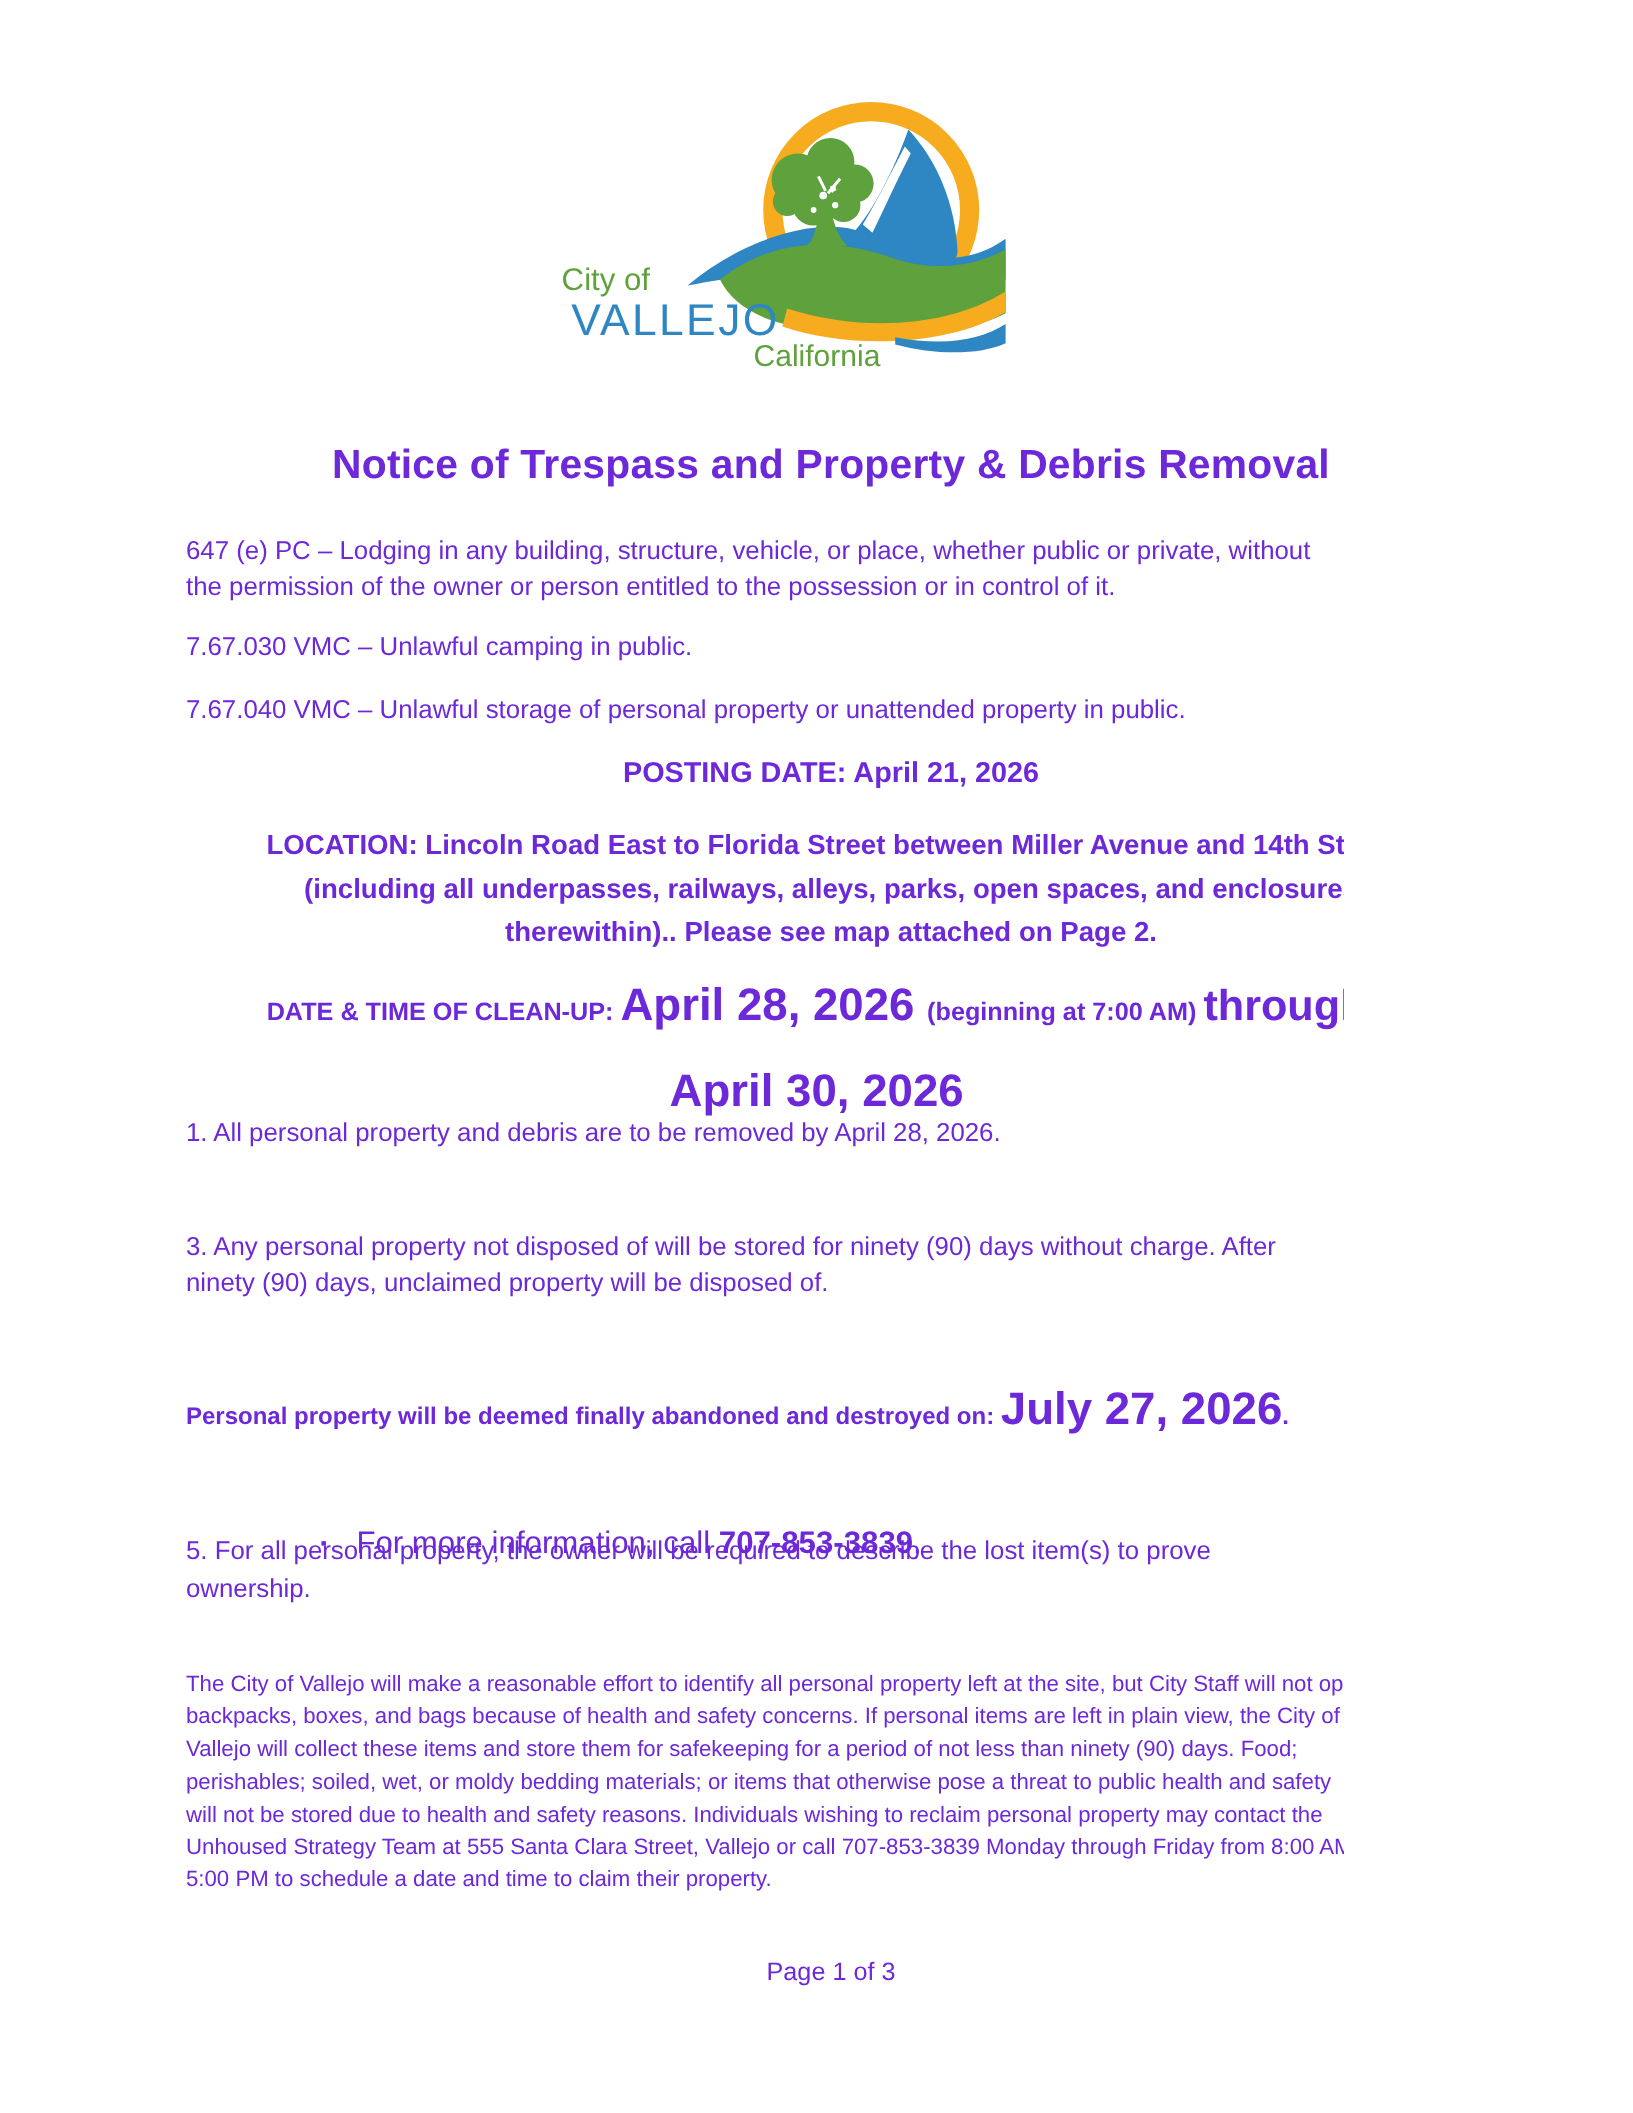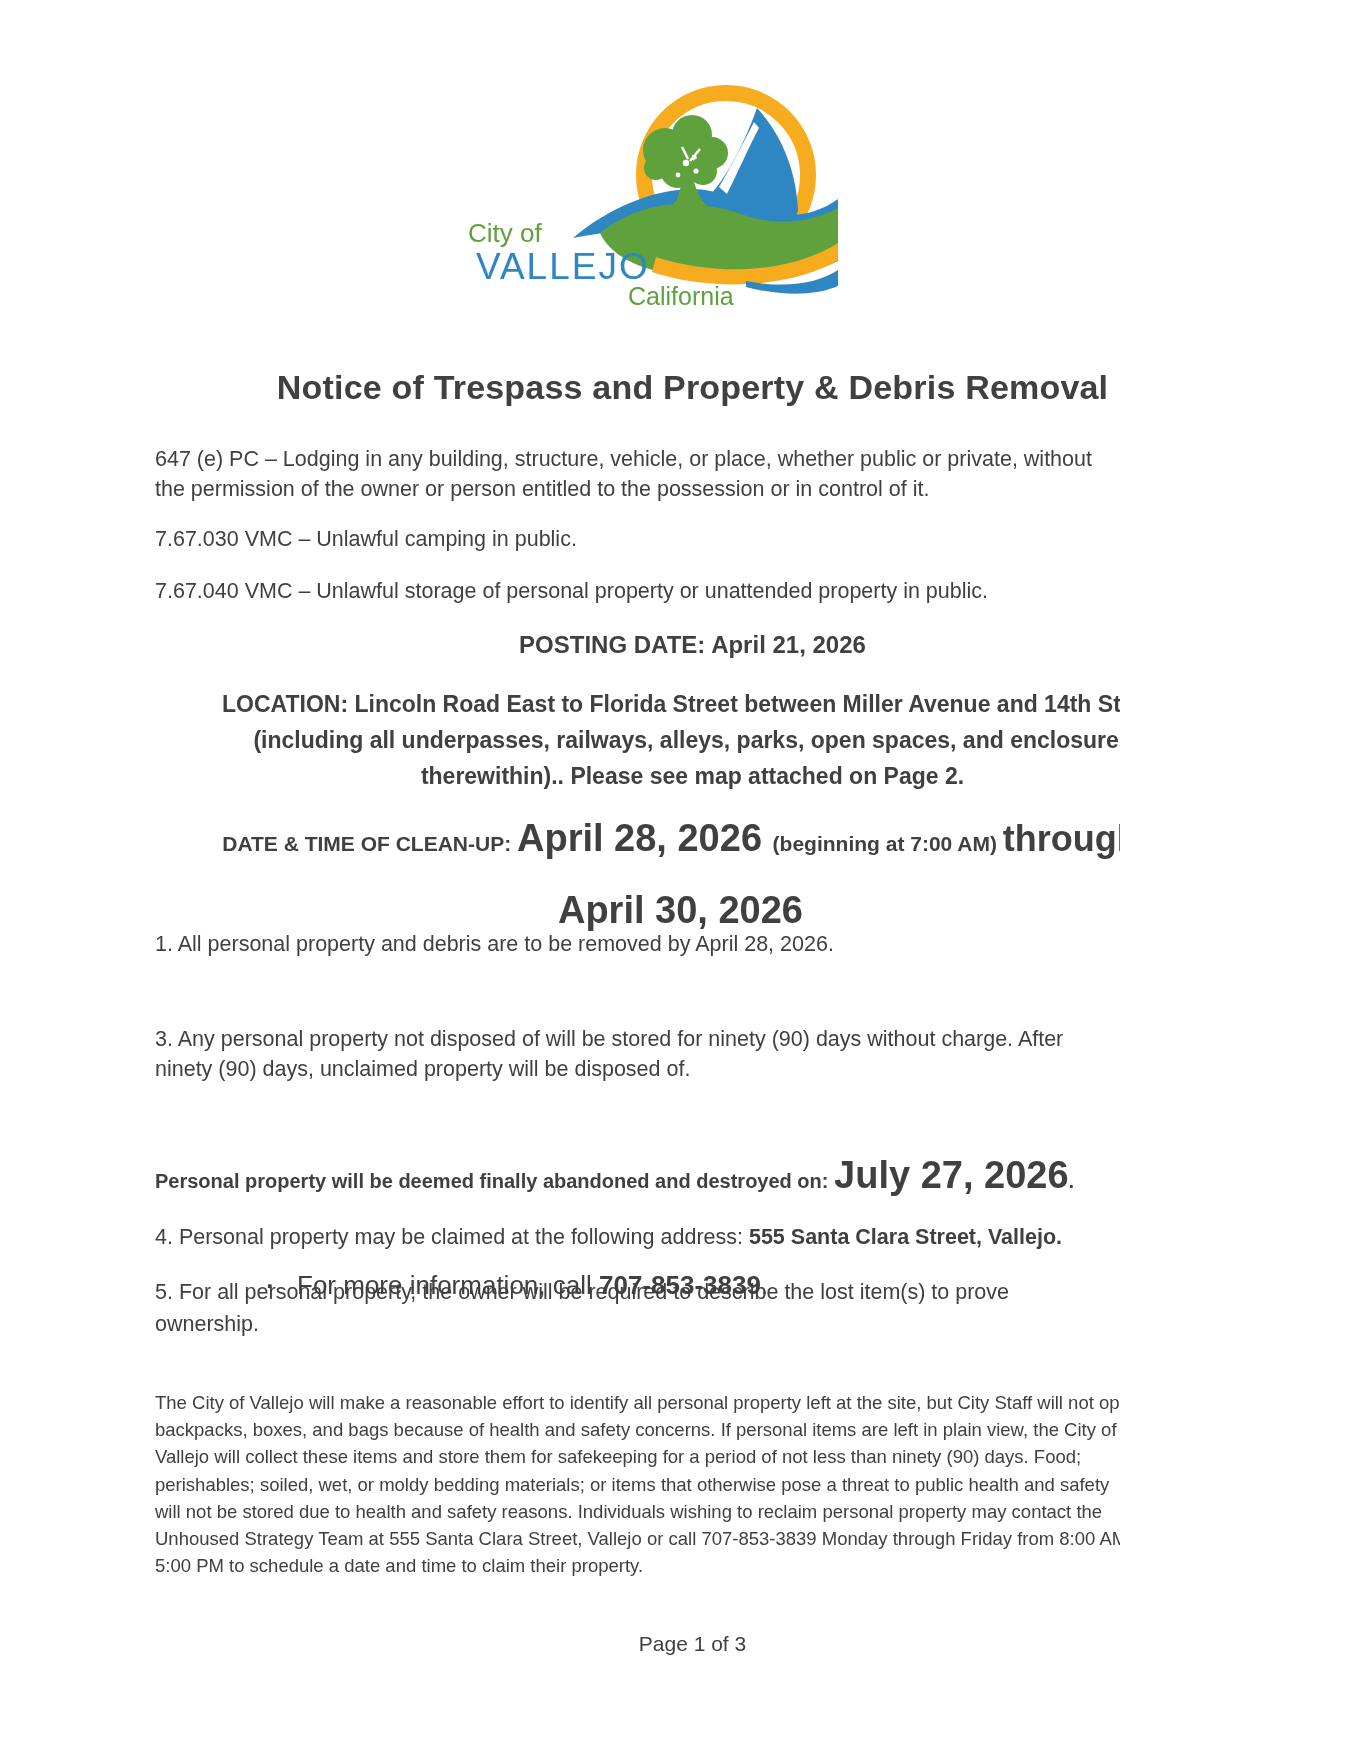--- a/index.html
+++ b/index.html
@@ -2,21 +2,21 @@
 <html><head>
 <meta charset="utf-8">
 <style>
   html,body{margin:0;padding:0;background:#ffffff;}
   .page{
     position:relative;
     width:1120px;
     height:1761px;
     background:#ffffff;
     font-family:"Liberation Sans", sans-serif;
-    color:#404040;
+    color:#6d28d9;
     overflow:hidden;
   }
   p{margin:12px;}
   [data-bind]{white-space:pre-line;}
   .abs{position:absolute;}
   .full{left:0;width:1361px;}
   .col{left:143px;width:1080px;}
   .center{text-align:center;}
   .title{font-size:34px;font-weight:700;letter-spacing:0.2px;}
   .body{font-size:21.5px;line-height:30px;}
@@ -95,21 +95,20 @@
   </div>
 
   <p class="abs col body" style="top:917px"><span data-bind="items.i1">1. All personal property and debris are to be removed by April 28, 2026.</span></p>
 
 
   <p class="abs col body" style="top:1012px"><span data-bind="items.i3">3. Any personal property not disposed of will be stored for ninety (90) days without charge. After
 ninety (90) days, unclaimed property will be disposed of.</span></p>
 
   <p class="abs col" style="top:1138px;line-height:50px"><span class="lbl2" data-bind="abandoned.label">Personal property will be deemed finally abandoned and destroyed on: </span><span class="xl" data-bind="abandoned.date">July 27, 2026</span><span class="lbl2" data-bind="abandoned.suffix">.</span></p>
 
-  <p class="abs col body" style="top:1210px"><span data-bind="items.i4_prefix">4. Personal property may be claimed at the following address: </span><span class="bold" data-bind="items.i4_bold">555 Santa Clara Street, Vallejo.</span></p>
 
   <p class="abs col body-lg bullet-row" style="top:1256px"><span class="bullet-sq" data-bind="info_bullet.bullet">▪</span><span data-bind="info_bullet.prefix">For more information, call </span><span class="bold" data-bind="info_bullet.phone">707-853-3839</span><span data-bind="info_bullet.suffix">.</span></p>
 
   <p class="abs col body" style="top:1264px;line-height:32px"><span data-bind="items.i5">5. For all personal property, the owner will be required to describe the lost item(s) to prove
 ownership.</span></p>
 
   <p class="abs col fine" style="top:1377px"><span data-bind="fine_print">The City of Vallejo will make a reasonable effort to identify all personal property left at the site, but City Staff will not open
 backpacks, boxes, and bags because of health and safety concerns. If personal items are left in plain view, the City of
 Vallejo will collect these items and store them for safekeeping for a period of not less than ninety (90) days. Food;
 perishables; soiled, wet, or moldy bedding materials; or items that otherwise pose a threat to public health and safety

